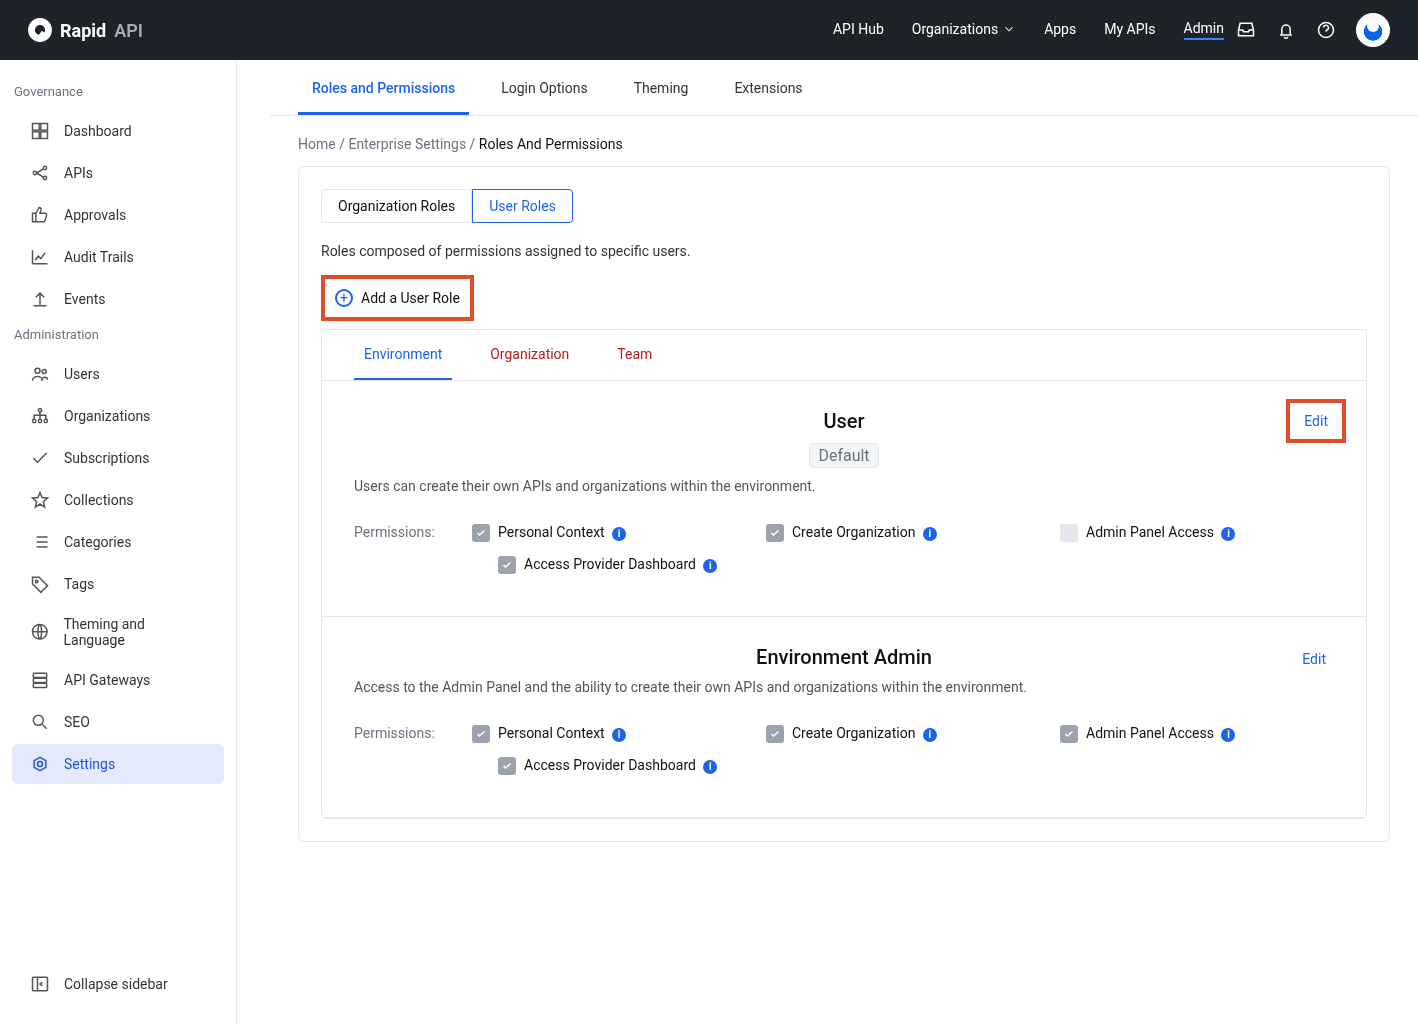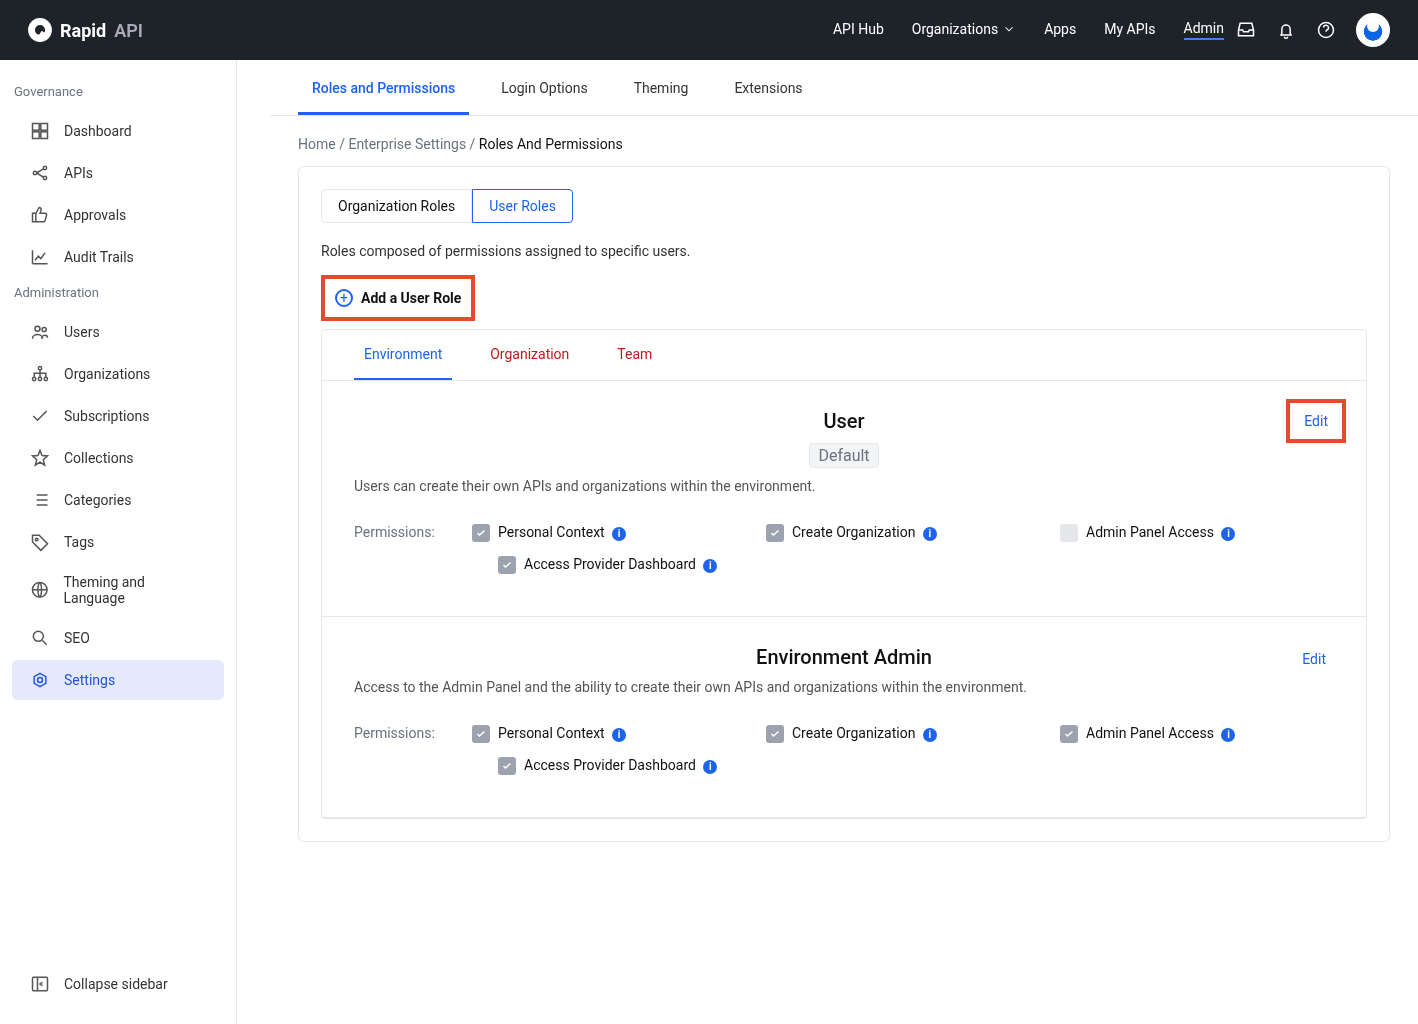--- a/index.html
+++ b/index.html
@@ -155,20 +155,28 @@
           <span>Approvals</span>
         </div>
         <div class="side-item">
           <span class="icon">
             <svg viewBox="0 0 24 24">
               <path d="M3 20h18 M3 20V4 M6 16l4-5 3 3 5-7"></path>
             </svg>
           </span>
           <span>Audit Trails</span>
         </div>
+        <div class="side-item">
+          <span class="icon">
+            <svg viewBox="0 0 24 24">
+              <path d="M12 19V5 M7 10l5-5 5 5 M4 20h16"></path>
+            </svg>
+          </span>
+          <span>Events</span>
+        </div>
         <div class="side-section-title">Administration</div>
         <div class="side-item">
           <span class="icon">
             <svg viewBox="0 0 24 24">
               <circle cx="9" cy="8" r="3"></circle>
               <circle cx="17" cy="9" r="2.5"></circle>
               <path d="M3 20c0-3 3-5 6-5s6 2 6 5 M14 20c0-2 2-4 4-4s3 1 3 3"></path>
             </svg>
           </span>
           <span>Users</span>
@@ -219,20 +227,30 @@
           <span>Tags</span>
         </div>
         <div class="side-item">
           <span class="icon">
             <svg viewBox="0 0 24 24">
               <circle cx="12" cy="12" r="9"></circle>
               <path d="M3 12h18 M12 3c3 3 3 15 0 18 M12 3c-3 3-3 15 0 18"></path>
             </svg>
           </span>
           <span>Theming and Language</span>
+        </div>
+        <div class="side-item">
+          <span class="icon">
+            <svg viewBox="0 0 24 24">
+              <rect x="4" y="4" width="16" height="5" rx="1"></rect>
+              <rect x="4" y="10" width="16" height="5" rx="1"></rect>
+              <rect x="4" y="16" width="16" height="5" rx="1"></rect>
+            </svg>
+          </span>
+          <span>API Gateways</span>
         </div>
         <div class="side-item">
           <span class="icon">
             <svg viewBox="0 0 24 24">
               <circle cx="10" cy="10" r="6"></circle>
               <path d="M20 20l-5-5"></path>
             </svg>
           </span>
           <span>SEO</span>
         </div>
@@ -269,21 +287,21 @@
     <div class="content">
       <div class="breadcrumb" id="breadcrumb"><a href="#" class="">Home</a><span> / </span><a href="#" class="">Enterprise Settings</a><span> / </span><span class="cur">Roles And Permissions</span></div>
       <div class="card">
         <div class="role-type-tabs" id="roleTypeTabs">
             <div class="role-type-tab">Organization Roles</div>
             <div class="role-type-tab active">User Roles</div>
           </div>
         <div class="description">Roles composed of permissions assigned to specific users.</div>
         <div class="add-role highlight">
           <span class="plus-circ">+</span>
-          <span style="font-weight:700">Add a User Role</span>
+          <span style="font-weight:400">Add a User Role</span>
         </div>
         <div class="scope-card">
           <div class="scope-tabs" id="scopeTabs">
               <div class="scope-tab active">Environment</div>
               <div class="scope-tab">Organization</div>
               <div class="scope-tab">Team</div>
             </div>
           <div id="rolesHost">
               <div class="role-block">
                 <div class="role-title-row">

